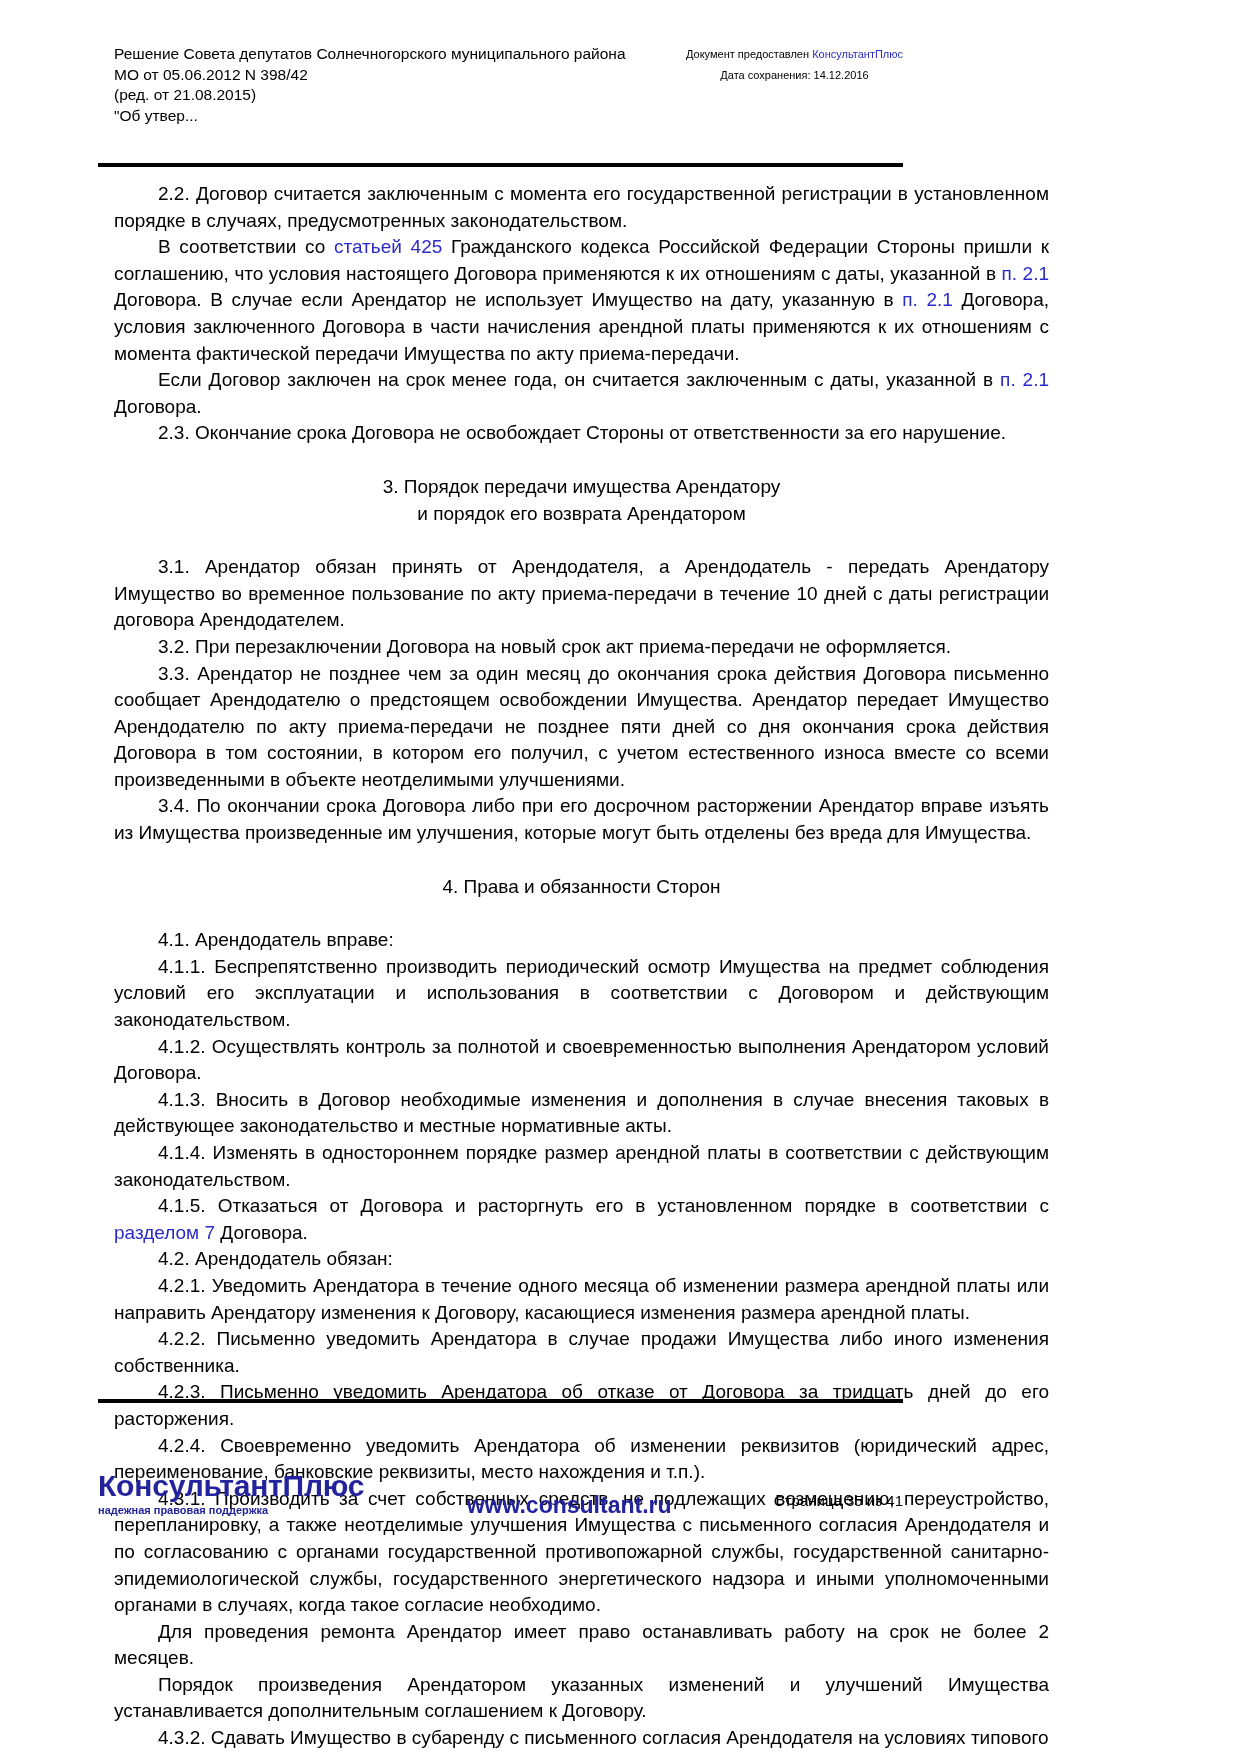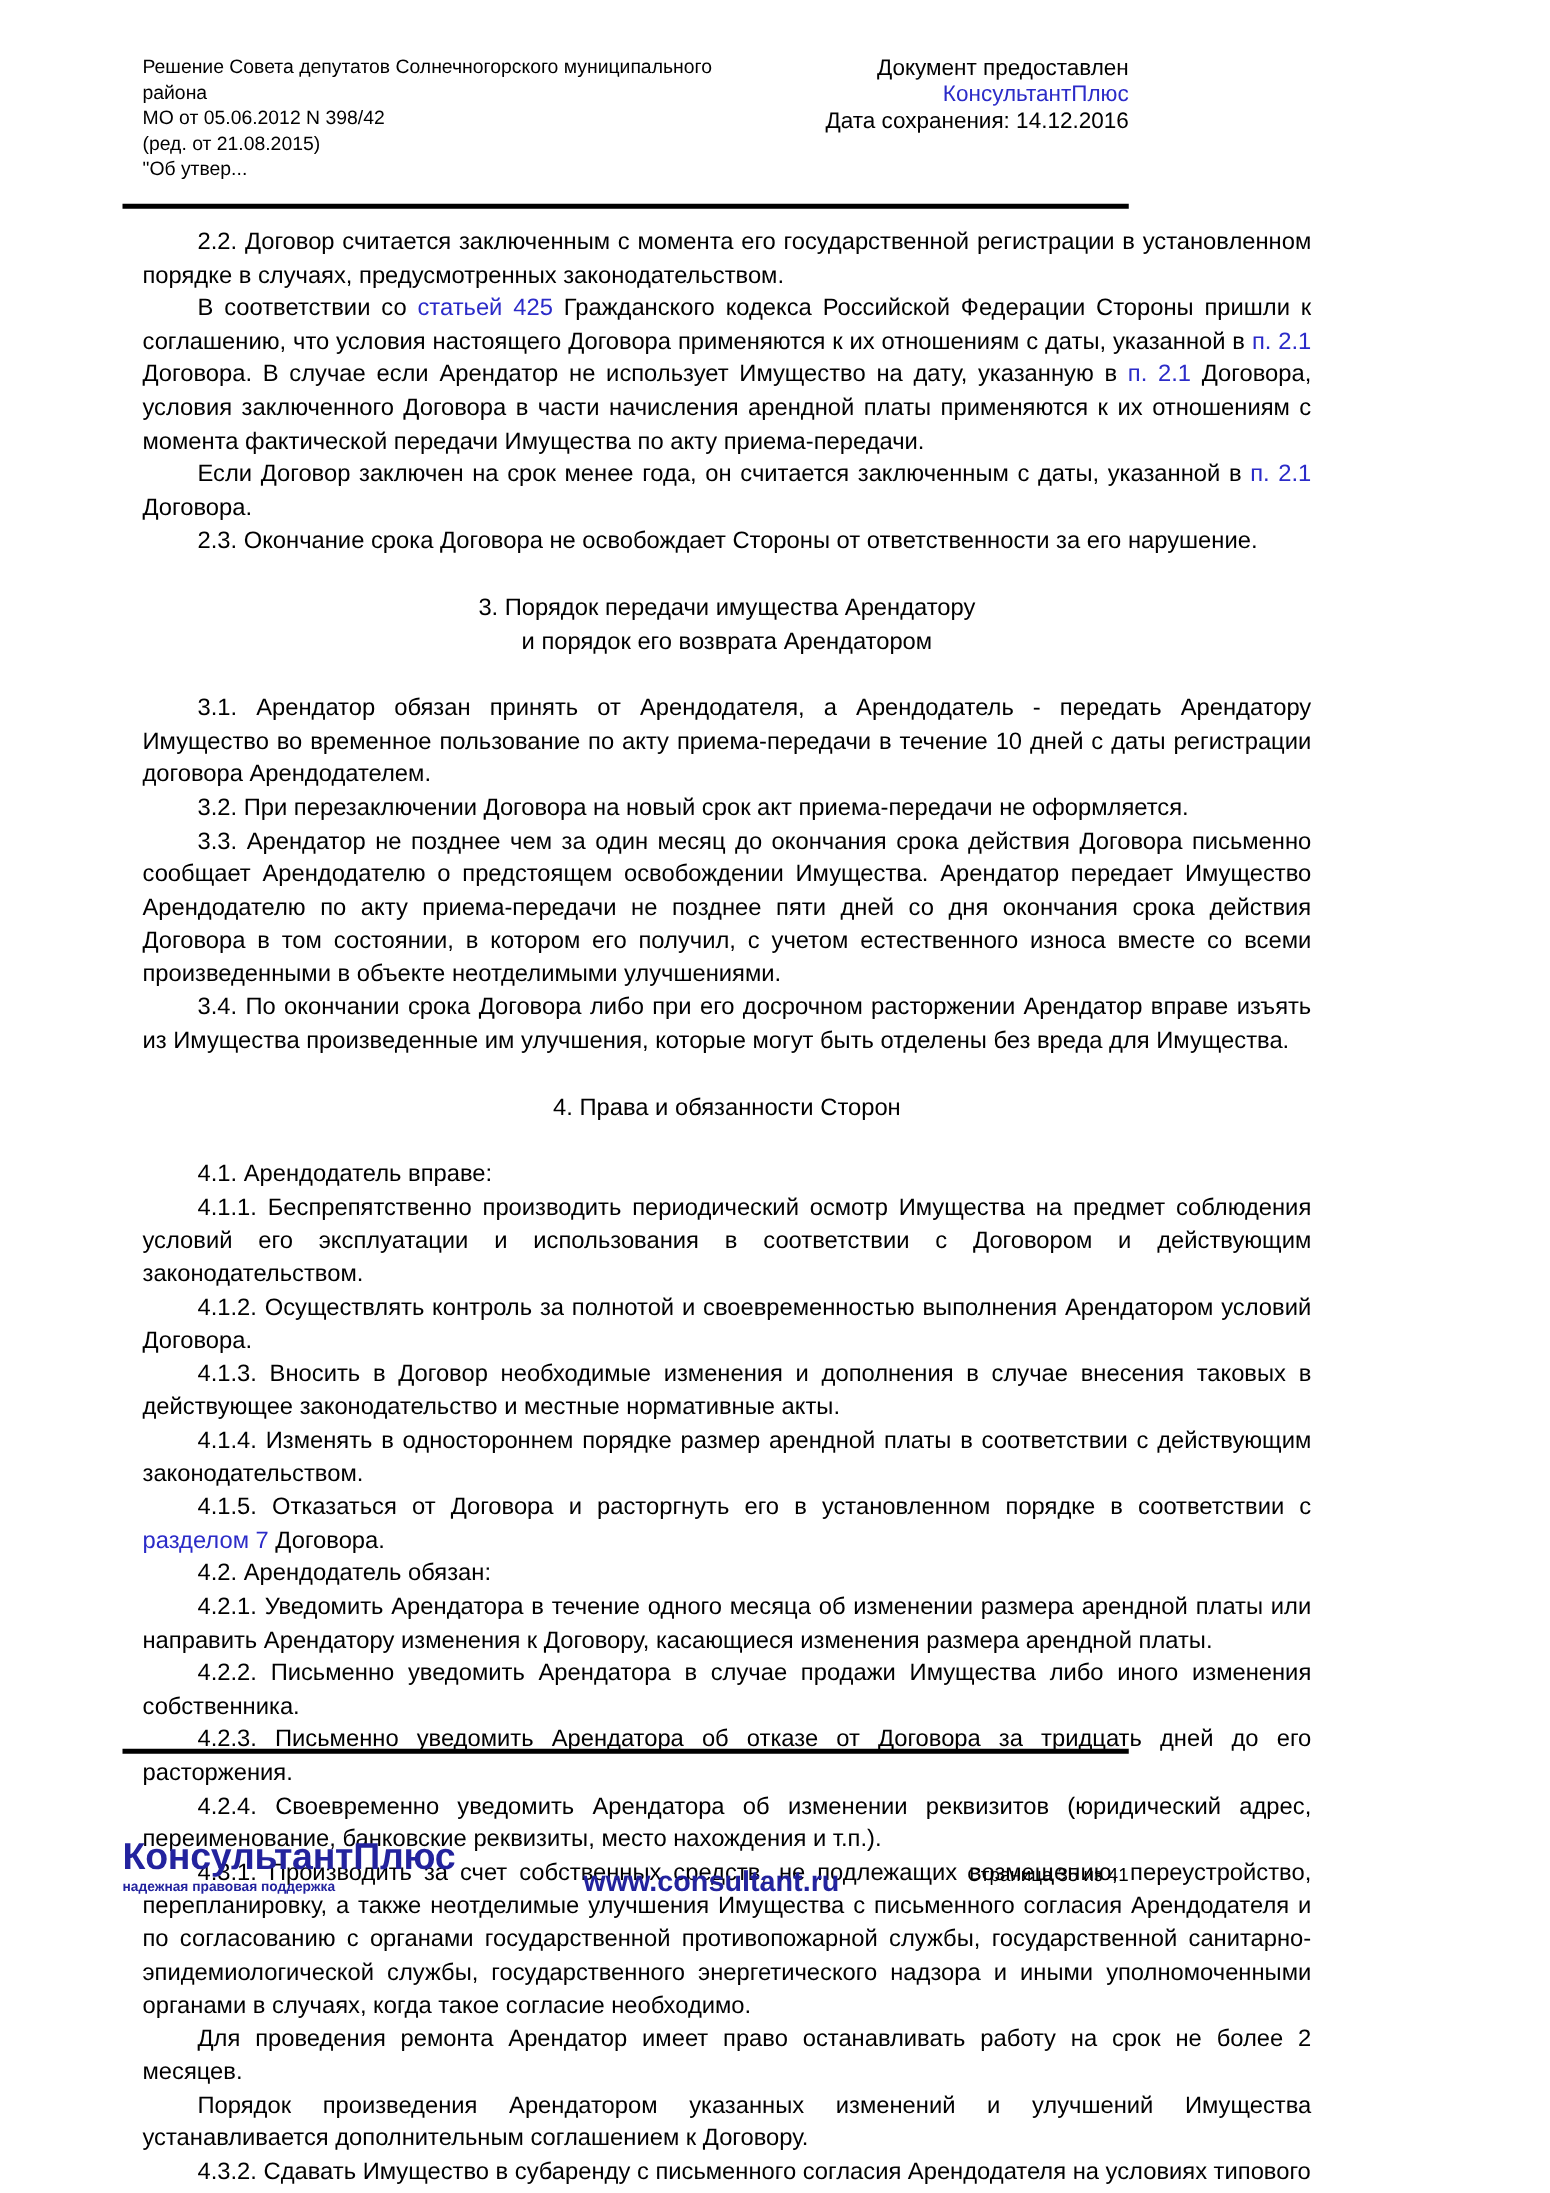--- a/index.html
+++ b/index.html
@@ -33,22 +33,22 @@
     justify-content: space-between;
     align-items: flex-start;
   }
   .header-left {
     font-size: 15.5px;
     line-height: 20.5px;
     color: #000;
     white-space: pre-line;
   }
   .header-right {
-    text-align: right;
-    font-size: 18px;
+    text-align: center;
+    font-size: 11px;
     line-height: 21px;
   }
   .header-right .line1 { color: #000; }
   .header-right .brandlink { color: #2b2bc8; }
   .header-right .line2 { color: #000; }
 
   .rule-top {
     position: absolute;
     left: 98px;
     right: 96px;

